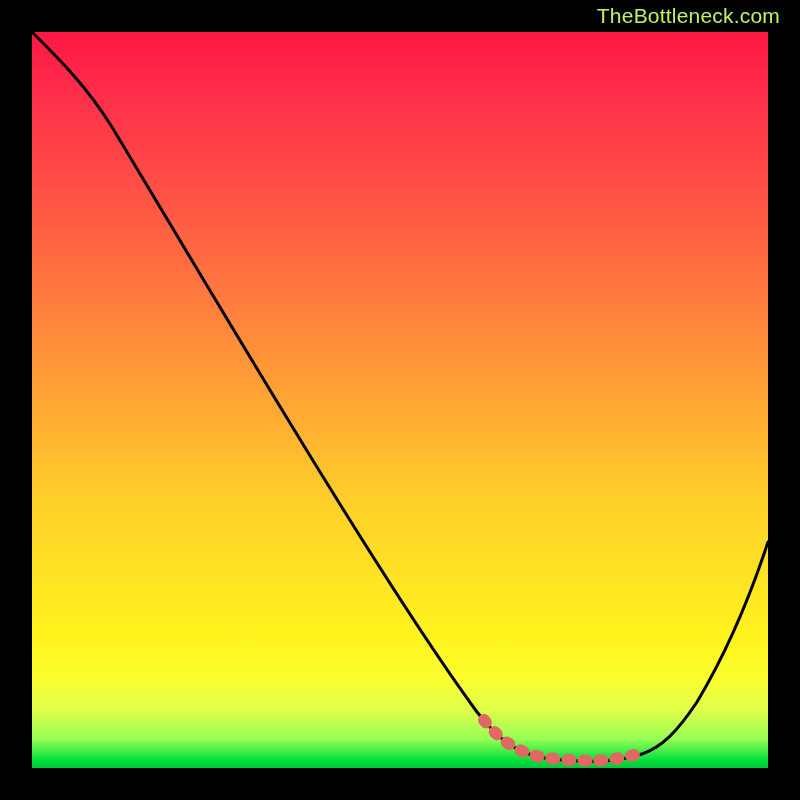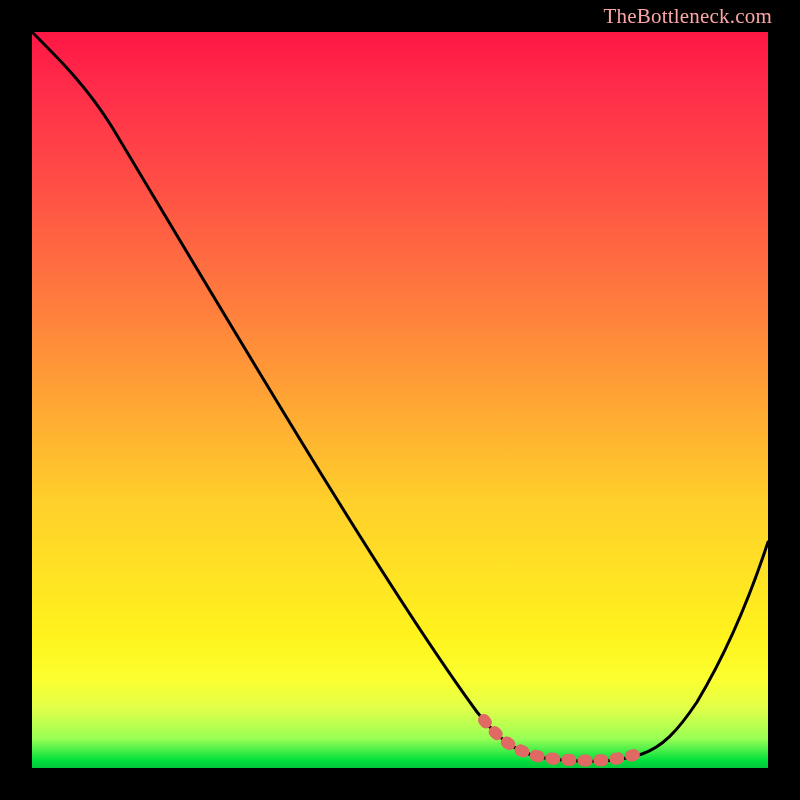--- a/index.html
+++ b/index.html
@@ -13,27 +13,26 @@
   }
   .frame {
     position: relative;
     width: 800px;
     height: 800px;
     background: #000;
   }
   .watermark {
     position: absolute;
     top: 4px;
-    right: 28px;
-    color: #fca5a5;
+    right: 20px;
+    color: #bef264;
     font-size: 21px;
     font-weight: 500;
     letter-spacing: 0.2px;
     z-index: 10;
-    font-family: Liberation Serif, serif;
   }
   .plot-area {
     position: absolute;
     left: 32px;
     top: 32px;
     width: 736px;
     height: 736px;
     overflow: hidden;
   }
   .gradient {

